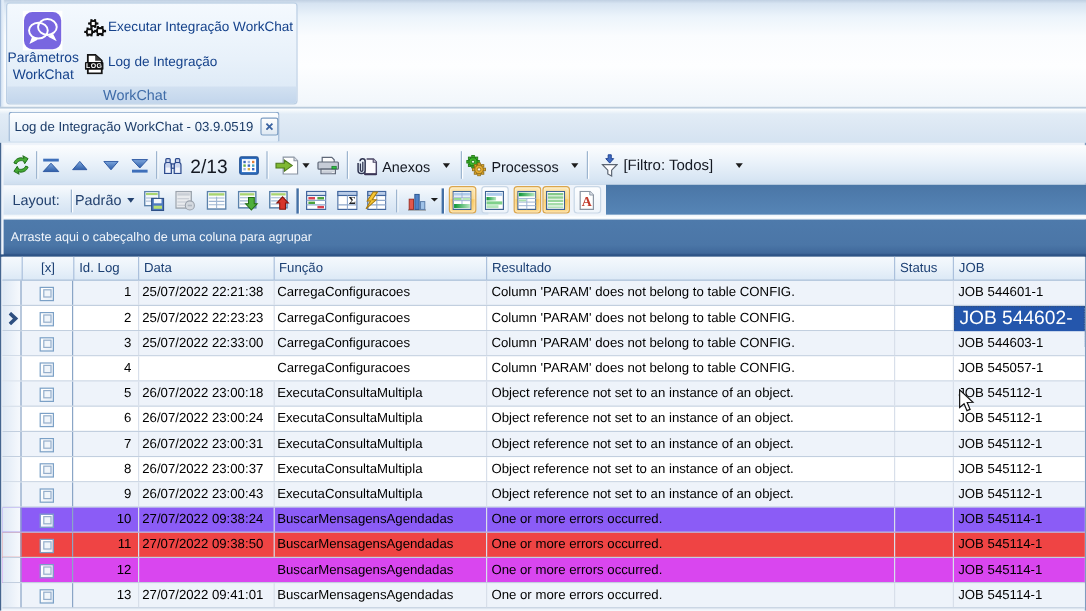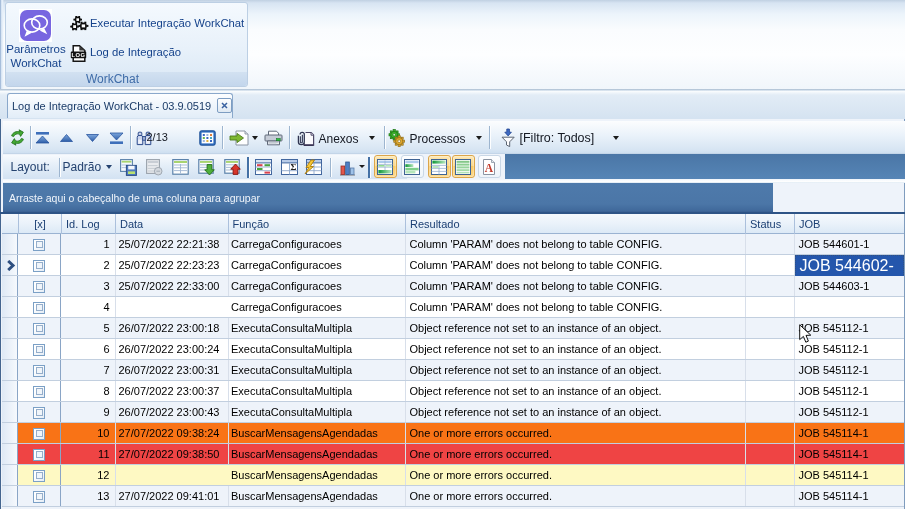--- a/index.html
+++ b/index.html
@@ -28,21 +28,21 @@
 #tab1 .txt{position:absolute;left:4px;top:6px;font-size:11px;color:#1c3c68}
 #tabclose{position:absolute;left:209px;top:4px;width:15px;height:15px;border:1px solid #7d9dc2;border-radius:2px;
  background:linear-gradient(180deg,#fefefe,#dfe9f3);color:#3a62a0;font-size:10px;font-weight:bold;text-align:center;line-height:13px}
 
 #content{left:0;top:119px;width:905px;height:390px;border-left:1.5px solid #44658f;border-right:1.5px solid #7f9cbe;background:#eef3fa}
 #tb1{left:1.5px;top:1.5px;width:902px;height:33px;background:linear-gradient(180deg,#fcfdfe 0,#eaf2fa 45%,#d7e5f3 90%,#cfdfEF 100%);
  background:linear-gradient(180deg,#fcfdfe 0,#eaf2fa 45%,#d7e5f3 90%,#cedff0 100%);border-bottom:1px solid #c3d5e8}
 #tb2{left:1.5px;top:35.5px;width:404px;height:24.5px;background:linear-gradient(180deg,#f7fafd 0,#e4eef8 45%,#d3e2f2 100%)}
 #tb2r{left:503.5px;top:34.5px;width:400px;height:25.5px;background:linear-gradient(180deg,#4a76a6,#5685b6)}
 #whiteline{left:1.5px;top:60px;width:902px;height:4px;background:linear-gradient(180deg,#eef4fa,#ffffff 60%,#dce8f3)}
-#groupband{left:1.5px;top:64px;width:770px;height:30px;background:linear-gradient(180deg,#4e7aab 0,#4b76a7 70%,#40699b 92%,#35588a 100%)}
+#groupband{left:1.5px;top:64px;width:902px;height:30px;background:linear-gradient(180deg,#4e7aab 0,#4b76a7 70%,#40699b 92%,#35588a 100%)}
 #groupband .txt{position:absolute;left:6.5px;top:9px;color:#f0f5fb;font-size:10.5px}
 
 .sep{position:absolute;width:1px;background:#9db5cf;box-shadow:1px 0 0 #fdfeff}
 .caret{position:absolute;width:0;height:0;border-left:3.5px solid transparent;border-right:3.5px solid transparent;border-top:4px solid #1c1c1c}
 .tbtxt{position:absolute;color:#141821;font-size:12px}
 
 .tog{position:absolute;width:23px;height:23px;border-radius:3px}
 .tog.on{border:1px solid #dba64b;background:linear-gradient(180deg,#fde8b4 0,#fcd889 45%,#fbc95f 50%,#fdd98b 100%);box-shadow:inset 0 0 2px #fff}
 .tog.off{border:1px solid #c9d7e6;background:linear-gradient(180deg,#fdfeff,#eef4fa)}
 
@@ -179,21 +179,21 @@
         <g fill="#ccd6ee" stroke="#2c4a8c" stroke-width="1">
           <rect x="2.2" y="1.2" width="3.6" height="3.4" rx="0.8"></rect>
           <rect x="10.2" y="1.2" width="3.6" height="3.4" rx="0.8"></rect>
           <path d="M1.2 6.5 Q1.2 4.4 3 4.4 H5 Q6.8 4.4 6.8 6.5 V13.6 H1.2 Z"></path>
           <path d="M9.2 6.5 Q9.2 4.4 11 4.4 H13 Q14.8 4.4 14.8 6.5 V13.6 H9.2 Z"></path>
           <rect x="6.8" y="5.6" width="2.4" height="3.6"></rect>
         </g>
         <rect x="2.2" y="8.6" width="3.6" height="4" fill="#f0f3fa"></rect>
         <rect x="10.2" y="8.6" width="3.6" height="4" fill="#f0f3fa"></rect>
       </svg>
-      <div class="tbtxt" style="left:144px;top:10px;font-size:11px">2/13</div>
+      <div class="tbtxt" style="left:156px;top:10px;font-size:16px">2/13</div>
 
       <svg class="abs" style="left:196px;top:9px" width="17" height="16" viewBox="0 0 17 16">
         <rect x="0.8" y="0.8" width="15.4" height="14.4" rx="1.5" fill="#2f6fc1" stroke="#1d4f94" stroke-width="1"></rect>
         <rect x="2.6" y="2.6" width="11.8" height="10.8" fill="#fff"></rect>
         <g>
           <rect x="3.8" y="4" width="2" height="2" fill="#3a67c0"></rect>
             <rect x="7.4" y="4" width="2" height="2" fill="#9db6dd"></rect>
             <rect x="11" y="4" width="2" height="2" fill="#e2803b"></rect>
           <rect x="3.8" y="7" width="2" height="2" fill="#66b44f"></rect>
             <rect x="7.4" y="7" width="2" height="2" fill="#3a67c0"></rect>
@@ -453,20 +453,21 @@
         <div class="c ind"></div>
         <div class="c cbc">
           <span class="cb">
             <i></i>
           </span>
         </div>
         <div class="c idc">4</div>
         <div class="c fnc">CarregaConfiguracoes</div>
         <div class="c rsc">Column 'PARAM' does not belong to table CONFIG.</div>
         <div class="c stc"></div>
+        <div class="c jbc">JOB 545057-1</div>
       </div>
     <div class="row" style="top:106px;background:#eef3fa">
         <div class="c ind"></div>
         <div class="c cbc">
           <span class="cb">
             <i></i>
           </span>
         </div>
         <div class="c idc">5</div>
         <div class="c dtc">26/07/2022 23:00:18</div>
@@ -524,21 +525,21 @@
             <i></i>
           </span>
         </div>
         <div class="c idc">9</div>
         <div class="c dtc">26/07/2022 23:00:43</div>
         <div class="c fnc">ExecutaConsultaMultipla</div>
         <div class="c rsc">Object reference not set to an instance of an object.</div>
         <div class="c stc"></div>
         <div class="c jbc">JOB 545112-1</div>
       </div>
-    <div class="row" style="top:211px;background:#f97316">
+    <div class="row" style="top:211px;background:#8b5cf6">
         <div class="c ind"></div>
         <div class="c cbc">
           <span class="cb">
             <i></i>
           </span>
         </div>
         <div class="c idc">10</div>
         <div class="c dtc">27/07/2022 09:38:24</div>
         <div class="c fnc">BuscarMensagensAgendadas</div>
         <div class="c rsc">One or more errors occurred.</div>
@@ -552,21 +553,21 @@
             <i></i>
           </span>
         </div>
         <div class="c idc">11</div>
         <div class="c dtc">27/07/2022 09:38:50</div>
         <div class="c fnc">BuscarMensagensAgendadas</div>
         <div class="c rsc">One or more errors occurred.</div>
         <div class="c stc"></div>
         <div class="c jbc">JOB 545114-1</div>
       </div>
-    <div class="row" style="top:253px;background:#fef9c3">
+    <div class="row" style="top:253px;background:#d946ef">
         <div class="c ind"></div>
         <div class="c cbc">
           <span class="cb">
             <i></i>
           </span>
         </div>
         <div class="c idc">12</div>
         <div class="c fnc">BuscarMensagensAgendadas</div>
         <div class="c rsc">One or more errors occurred.</div>
         <div class="c stc"></div>

